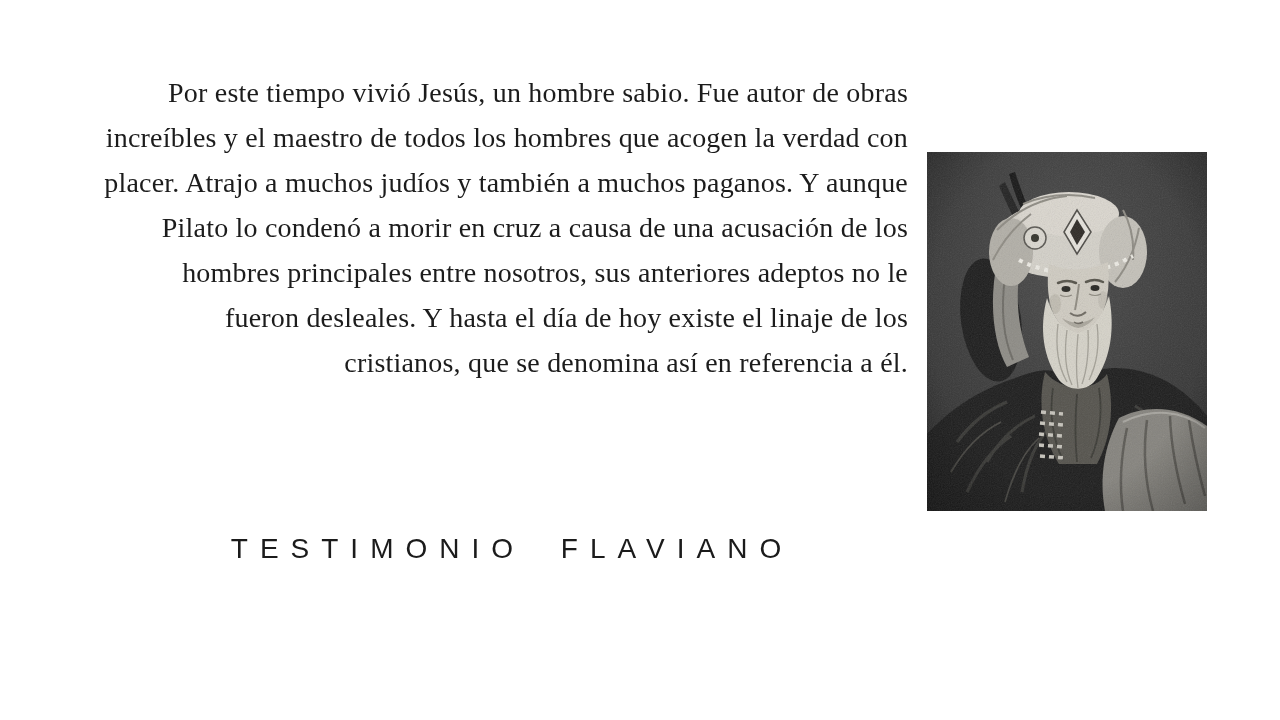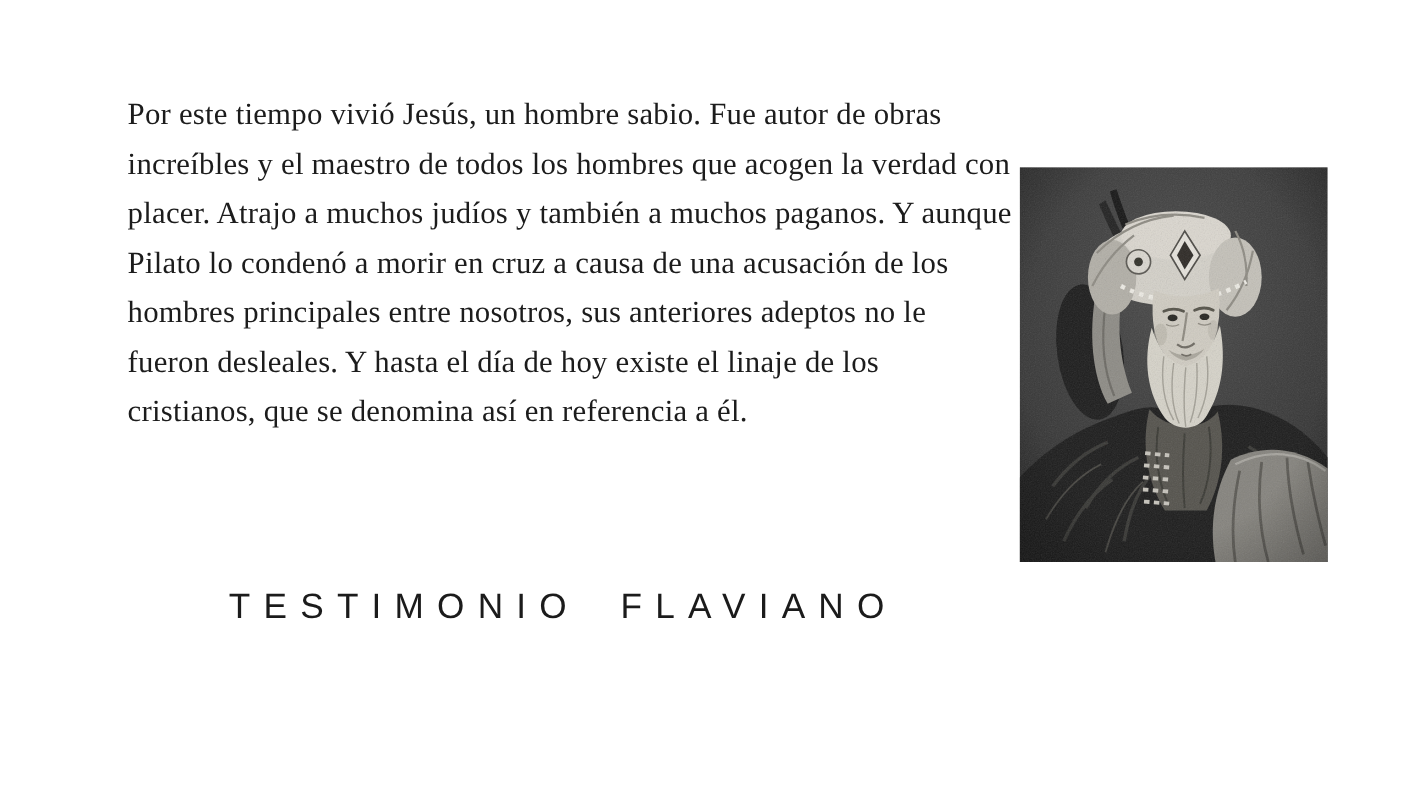--- a/index.html
+++ b/index.html
@@ -13,22 +13,22 @@
     height: 720px;
     background: #ffffff;
     overflow: hidden;
     font-family: "Liberation Serif", serif;
   }
   .quote {
     position: absolute;
     left: 100px;
     top: 66px;
     width: 804px;
-    margin: 16px;
-    text-align: left;
+    margin: 4px;
+    text-align: right;
     font-family: "Liberation Serif", serif;
     font-size: 28px;
     line-height: 45px;
     color: #1c1c1c;
     letter-spacing: 0.2px;
   }
   .portrait {
     position: absolute;
     left: 927px;
     top: 152px;
@@ -40,21 +40,21 @@
   .title {
     position: absolute;
     left: 100px;
     top: 533px;
     width: 804px;
     margin: 0;
     padding-left: 10px;
     text-align: center;
     font-family: "Liberation Sans", sans-serif;
     font-weight: 400;
-    font-size: 32px;
+    font-size: 28px;
     letter-spacing: 12px;
     word-spacing: 16px;
     color: #1b1b1b;
     white-space: nowrap;
   }
 </style>
 </head>
 <body>
 
 <div class="slide">

